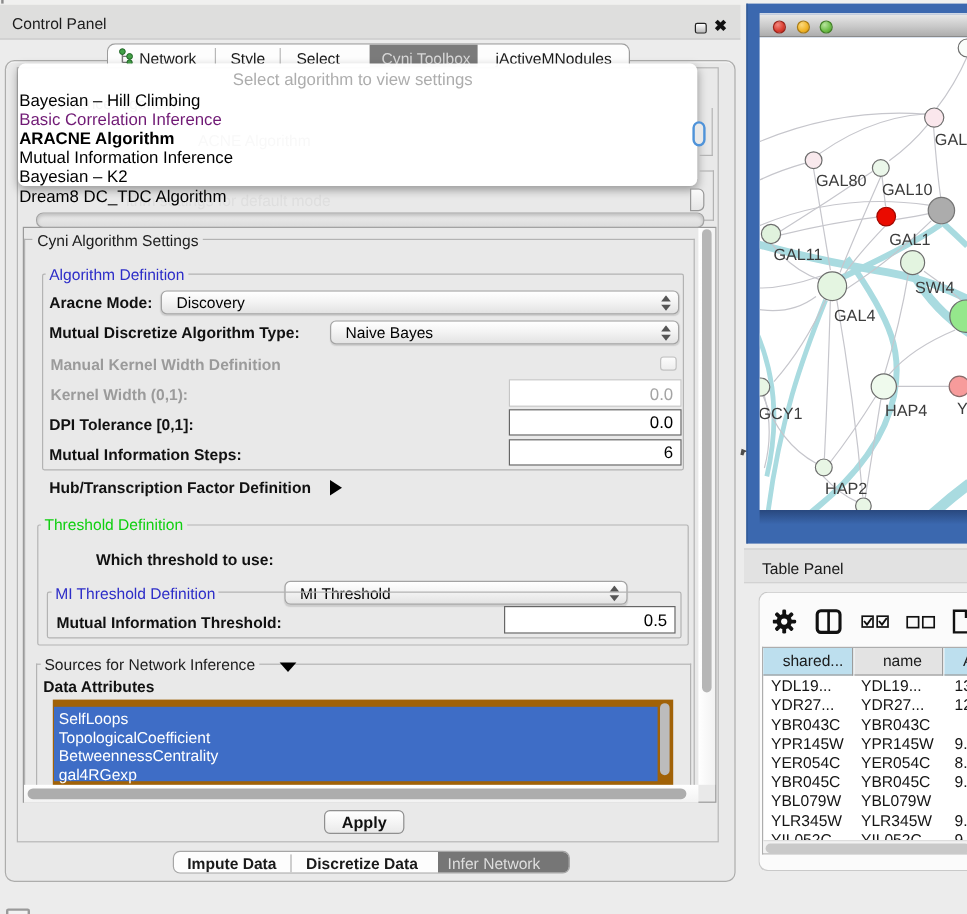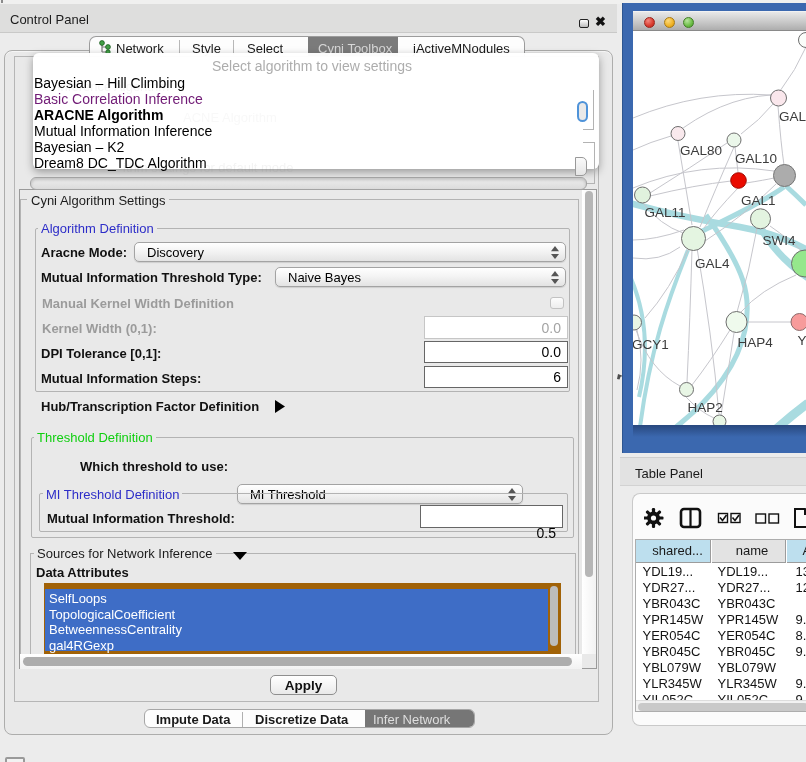--- a/index.html
+++ b/index.html
@@ -52,21 +52,21 @@
 <div class="abs" style="left:20px;top:654px;width:562px;height:15px;background:linear-gradient(#ffffff,#f2f2f2);"></div>
 <div class="abs" style="left:23px;top:656.5px;width:549px;height:9px;background:#adadad;border-radius:5px;"></div>
 
 <div class="abs" style="left:20px;top:199px;width:559px;height:455px;border:1px solid #b3b3b3;border-bottom:none;"></div>
 <span class="abs" style="left:27px;top:193px;background:#e9e9e9;padding:0 4px;font-size:13px;color:#1c1c1c;">Cyni Algorithm Settings</span>
 
 <div class="abs" style="left:35px;top:228px;width:535px;height:164px;border:1px solid #b3b3b3;border-radius:2px;"></div>
 <span class="abs" style="left:38px;top:221px;background:#e9e9e9;padding:0 3px;font-size:13px;color:#2d2dc8;">Algorithm Definition</span>
 
 <span class="lbl" style="left:41px;top:245px;">Aracne Mode:</span>
-<span class="lbl" style="left:41px;top:270px;">Mutual Information Threshold Type:</span>
+<span class="lbl" style="left:41px;top:270px;">Mutual Discretize Algorithm Type:</span>
 <span class="dlbl" style="left:42px;top:296px;">Manual Kernel Width Definition</span>
 <span class="dlbl" style="left:42px;top:321px;">Kernel Width (0,1):</span>
 <span class="lbl" style="left:41px;top:346px;">DPI Tolerance [0,1]:</span>
 <span class="lbl" style="left:41px;top:371px;">Mutual Information Steps:</span>
 <span class="lbl" style="left:41px;top:399px;">Hub/Transcription Factor Definition</span>
 <svg class="abs" style="left:273px;top:399px;" width="14" height="15">
     <path d="M2 1 L12 7.5 L2 14 Z" fill="#000"></path>
   </svg>
 
 <div class="abs" style="left:134px;top:242px;width:432px;height:20px;border:1px solid #a3a3a3;border-radius:5px;background:linear-gradient(#ffffff,#f4f4f4 45%,#e3e3e3);box-shadow:0 1px 1px rgba(0,0,0,0.12);">
@@ -106,21 +106,21 @@
   <svg style="position:absolute;right:5px;top:2.5px;" width="10" height="14">
       <path d="M5 0 L9 5.2 L1 5.2 Z" fill="#555"></path>
       <path d="M5 13 L1 8 L9 8 Z" fill="#555"></path>
     </svg>
 </div>
 
 <div class="abs" style="left:39px;top:493px;width:529px;height:39px;border:1px solid #b3b3b3;border-radius:2px;"></div>
 <span class="abs" style="left:43px;top:487px;background:#e9e9e9;padding:0 3px;font-size:13px;color:#2d2dc8;">MI Threshold Definition</span>
 <span class="lbl" style="left:47px;top:511px;">Mutual Information Threshold:</span>
 <div class="abs" style="left:420px;top:505px;width:143px;height:23px;border:1px solid #666;background:#fff;">
-  <span style="position:absolute;right:6px;top:3px;font-size:14px;color:#000;margin-top:16px;">0.5</span>
+  <span style="position:absolute;right:6px;top:3px;font-size:14px;color:#000;">0.5</span>
 </div>
 
 <div class="abs" style="left:30px;top:553px;width:546px;height:101px;border:1px solid #b3b3b3;border-bottom:none;"></div>
 <span class="abs" style="left:34px;top:546px;background:#e9e9e9;padding:0 3px;font-size:13px;color:#1c1c1c;">Sources for Network Inference</span>
 <svg class="abs" style="left:232px;top:550px;" width="16" height="12">
     <path d="M1 2 L15 2 L8 10 Z" fill="#000"></path>
   </svg>
 <span class="lbl" style="left:36px;top:565px;">Data Attributes</span>
 
 <div class="abs" style="left:44px;top:583px;width:517px;height:71px;background:#a16207;overflow:hidden;">
@@ -139,21 +139,21 @@
 <div class="abs" style="left:144px;top:709px;width:331px;height:19px;background:#fdfdfd;border:1px solid #a6a6a6;border-radius:6px;overflow:hidden;text-decoration:underline;">
   <div class="abs" style="left:96.5px;top:2px;width:1px;height:15px;background:#b0b0b0;"></div>
   <div class="abs" style="left:220px;top:0;width:111px;height:19px;background:#767676;"></div>
   <span style="position:absolute;left:11px;top:2px;font-size:13px;font-weight:bold;color:#1a1a1a;">Impute Data</span>
   <span style="position:absolute;left:110px;top:2px;font-size:13px;font-weight:bold;color:#1a1a1a;">Discretize Data</span>
   <span style="position:absolute;left:228px;top:2px;font-size:13px;color:#dedede;">Infer Network</span>
 </div>
 
 <div class="abs" style="left:5px;top:757px;width:20px;height:16px;border:2px solid #9a9a9a;background:#f2f2f2;border-radius:2px;"></div>
 
-<div class="abs" style="left:33px;top:53px;width:566px;height:116px;background:rgba(255,255,255,0.97);border-radius:6px;box-shadow:0 3px 8px rgba(0,0,0,0.35);text-align:center;">
+<div class="abs" style="left:15px;top:53px;width:566px;height:102px;background:rgba(255,255,255,0.97);border-radius:6px;box-shadow:0 3px 8px rgba(0,0,0,0.35);text-align:center;">
   <span style="position:absolute;left:179px;top:5px;font-size:14px;color:#adadad;">Select algorithm to view settings</span>
   <span style="position:absolute;left:24px;top:26px;font-size:13px;color:rgba(120,120,120,0.07);">Inference Algorithm</span>
   <span style="position:absolute;left:150px;top:57px;font-size:13px;color:rgba(120,120,120,0.05);">ACNE Algorithm</span>
   <span style="position:absolute;left:90px;top:107px;font-size:13px;color:rgba(120,120,120,0.09);">ithm settings for default mode</span>
   <span style="position:absolute;left:1px;top:22px;font-size:14px;color:#000;">Bayesian – Hill Climbing</span>
   <span style="position:absolute;left:1px;top:38px;font-size:14px;color:#701a75;">Basic Correlation Inference</span>
   <span style="position:absolute;left:1px;top:54px;font-size:14px;font-weight:bold;color:#000;">ARACNE Algorithm</span>
   <span style="position:absolute;left:1px;top:70px;font-size:14px;color:#000;">Mutual Information Inference</span>
   <span style="position:absolute;left:1px;top:86px;font-size:14px;color:#000;">Bayesian – K2</span>
   <span style="position:absolute;left:1px;top:102px;font-size:14px;color:#000;">Dream8 DC_TDC Algorithm</span>

